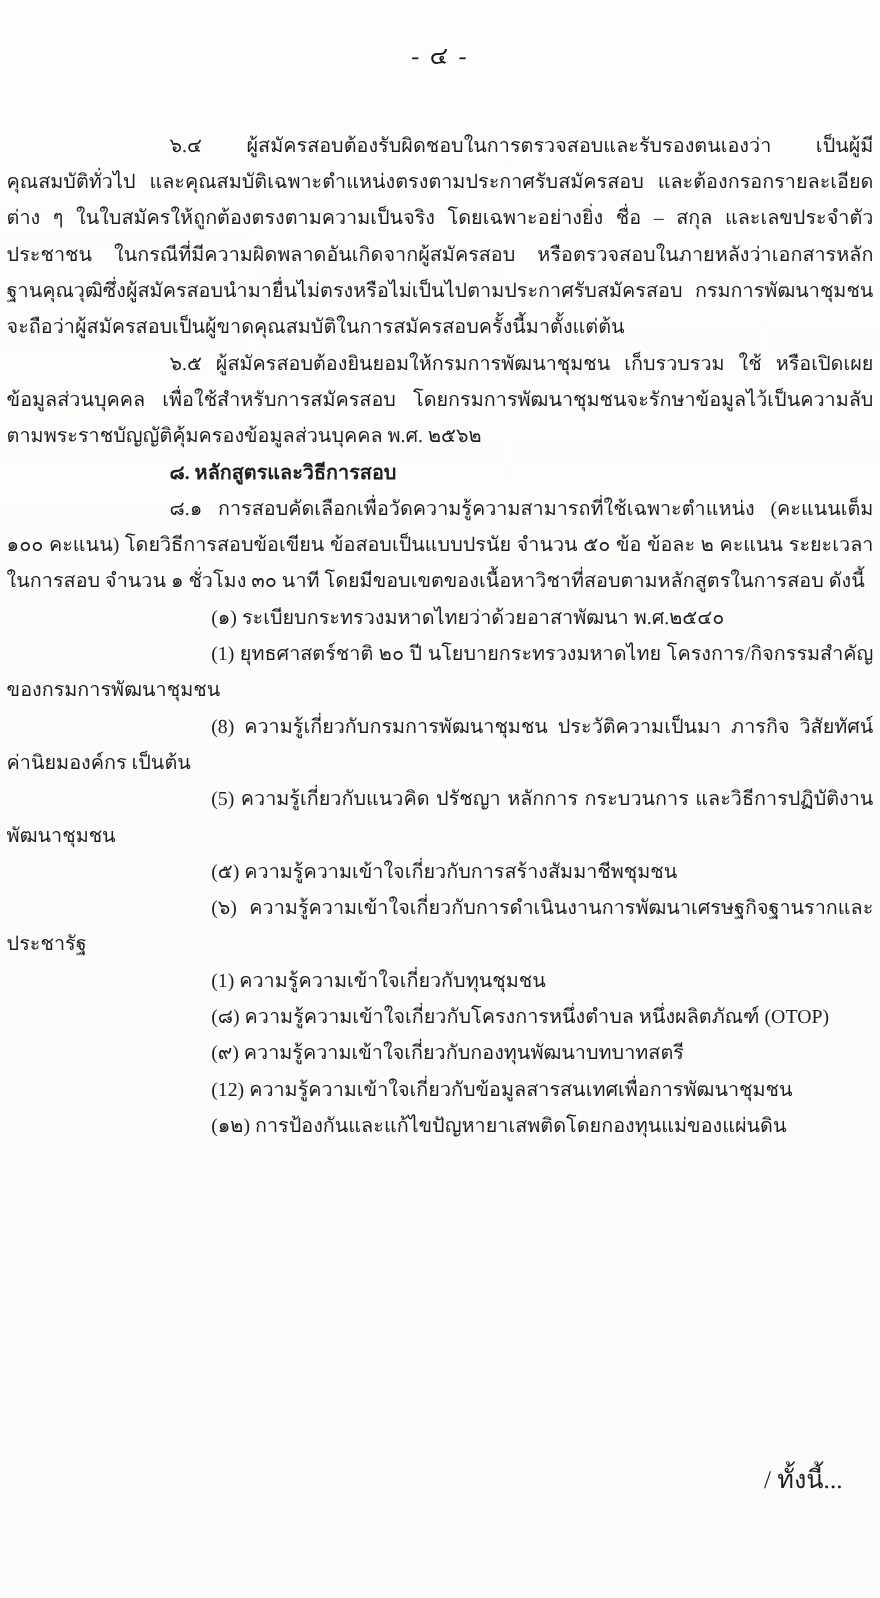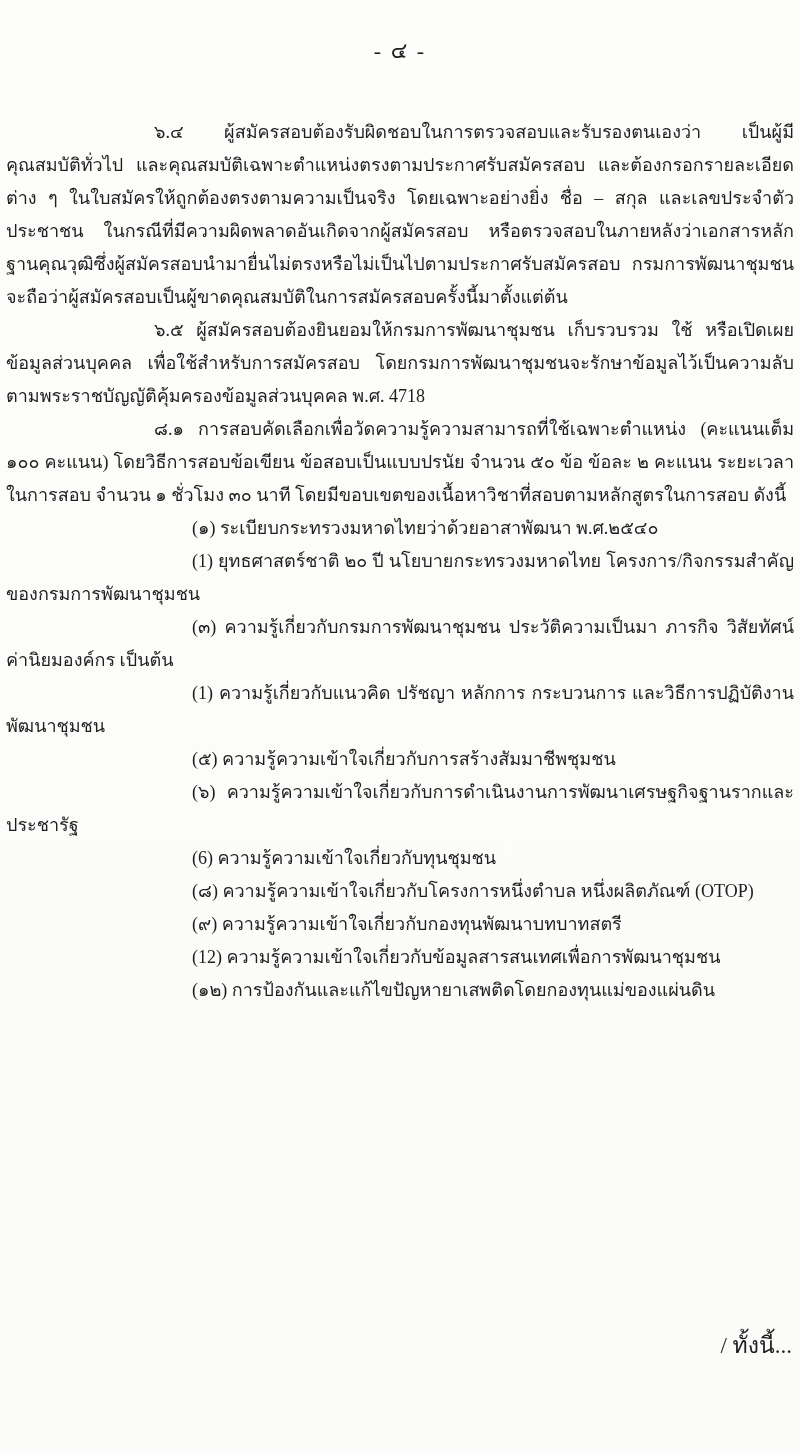--- a/index.html
+++ b/index.html
@@ -35,49 +35,50 @@
     line-height: 33px;
     text-align: justify;
     word-break: normal;
   }
   .indent-1 { text-indent: 148px; }   
   .indent-2 { text-indent: 186px; }   
   .bold { font-weight: bold; }
   .footer-note {
     position: absolute;
     top: 1332px;
-    right: 8px;
+    right: 34px;
     font-size: 23px;
     line-height: 28px;
     text-align: right;
   }
 </style>
 </head>
 <body>
 
 <div class="page">
 
   <div class="page-number">- ๔ -</div>
 
   <p class="doc indent-1">๖.๔ ผู้สมัครสอบต้องรับผิดชอบในการตรวจสอบและรับรองตนเองว่า เป็นผู้มีคุณสมบัติทั่วไป และคุณสมบัติเฉพาะตำแหน่งตรงตามประกาศรับสมัครสอบ และต้องกรอกรายละเอียดต่าง ๆ ในใบสมัครให้ถูกต้องตรงตามความเป็นจริง โดยเฉพาะอย่างยิ่ง ชื่อ – สกุล และเลขประจำตัวประชาชน ในกรณีที่มีความผิดพลาดอันเกิดจากผู้สมัครสอบ หรือตรวจสอบในภายหลังว่าเอกสารหลักฐานคุณวุฒิซึ่งผู้สมัครสอบนำมายื่นไม่ตรงหรือไม่เป็นไปตามประกาศรับสมัครสอบ กรมการพัฒนาชุมชนจะถือว่าผู้สมัครสอบเป็นผู้ขาดคุณสมบัติในการสมัครสอบครั้งนี้มาตั้งแต่ต้น</p>
 
-  <p class="doc indent-1">๖.๕ ผู้สมัครสอบต้องยินยอมให้กรมการพัฒนาชุมชน เก็บรวบรวม ใช้ หรือเปิดเผยข้อมูลส่วนบุคคล เพื่อใช้สำหรับการสมัครสอบ โดยกรมการพัฒนาชุมชนจะรักษาข้อมูลไว้เป็นความลับตามพระราชบัญญัติคุ้มครองข้อมูลส่วนบุคคล พ.ศ. 4718</p>
+  <p class="doc indent-1">๖.๕ ผู้สมัครสอบต้องยินยอมให้กรมการพัฒนาชุมชน เก็บรวบรวม ใช้ หรือเปิดเผยข้อมูลส่วนบุคคล เพื่อใช้สำหรับการสมัครสอบ โดยกรมการพัฒนาชุมชนจะรักษาข้อมูลไว้เป็นความลับตามพระราชบัญญัติคุ้มครองข้อมูลส่วนบุคคล พ.ศ. ๒๕๖๒</p>
 
 
 
+  <p class="doc indent-1 bold">๘. หลักสูตรและวิธีการสอบ</p>
 
   <p class="doc indent-1">๘.๑ การสอบคัดเลือกเพื่อวัดความรู้ความสามารถที่ใช้เฉพาะตำแหน่ง (คะแนนเต็ม ๑๐๐ คะแนน) โดยวิธีการสอบข้อเขียน ข้อสอบเป็นแบบปรนัย จำนวน ๕๐ ข้อ ข้อละ ๒ คะแนน ระยะเวลาในการสอบ จำนวน ๑ ชั่วโมง ๓๐ นาที โดยมีขอบเขตของเนื้อหาวิชาที่สอบตามหลักสูตรในการสอบ ดังนี้</p>
 
   <p class="doc indent-2">(๑) ระเบียบกระทรวงมหาดไทยว่าด้วยอาสาพัฒนา พ.ศ.๒๕๔๐</p>
   <p class="doc indent-2">(1) ยุทธศาสตร์ชาติ ๒๐ ปี นโยบายกระทรวงมหาดไทย โครงการ/กิจกรรมสำคัญของกรมการพัฒนาชุมชน</p>
-  <p class="doc indent-2">(๓) ความรู้เกี่ยวกับกรมการพัฒนาชุมชน ประวัติความเป็นมา ภารกิจ วิสัยทัศน์ ค่านิยมองค์กร เป็นต้น</p>
-  <p class="doc indent-2">(1) ความรู้เกี่ยวกับแนวคิด ปรัชญา หลักการ กระบวนการ และวิธีการปฏิบัติงานพัฒนาชุมชน</p>
+  <p class="doc indent-2">(8) ความรู้เกี่ยวกับกรมการพัฒนาชุมชน ประวัติความเป็นมา ภารกิจ วิสัยทัศน์ ค่านิยมองค์กร เป็นต้น</p>
+  <p class="doc indent-2">(5) ความรู้เกี่ยวกับแนวคิด ปรัชญา หลักการ กระบวนการ และวิธีการปฏิบัติงานพัฒนาชุมชน</p>
   <p class="doc indent-2">(๕) ความรู้ความเข้าใจเกี่ยวกับการสร้างสัมมาชีพชุมชน</p>
   <p class="doc indent-2">(๖) ความรู้ความเข้าใจเกี่ยวกับการดำเนินงานการพัฒนาเศรษฐกิจฐานรากและประชารัฐ</p>
-  <p class="doc indent-2">(6) ความรู้ความเข้าใจเกี่ยวกับทุนชุมชน</p>
+  <p class="doc indent-2">(1) ความรู้ความเข้าใจเกี่ยวกับทุนชุมชน</p>
   <p class="doc indent-2">(๘) ความรู้ความเข้าใจเกี่ยวกับโครงการหนึ่งตำบล หนึ่งผลิตภัณฑ์ (OTOP)</p>
   <p class="doc indent-2">(๙) ความรู้ความเข้าใจเกี่ยวกับกองทุนพัฒนาบทบาทสตรี</p>
   <p class="doc indent-2">(12) ความรู้ความเข้าใจเกี่ยวกับข้อมูลสารสนเทศเพื่อการพัฒนาชุมชน</p>
   <p class="doc indent-2">(๑๒) การป้องกันและแก้ไขปัญหายาเสพติดโดยกองทุนแม่ของแผ่นดิน</p>
 
   <div class="footer-note">/ ทั้งนี้...</div>
 
 </div>
 
 </body></html>

